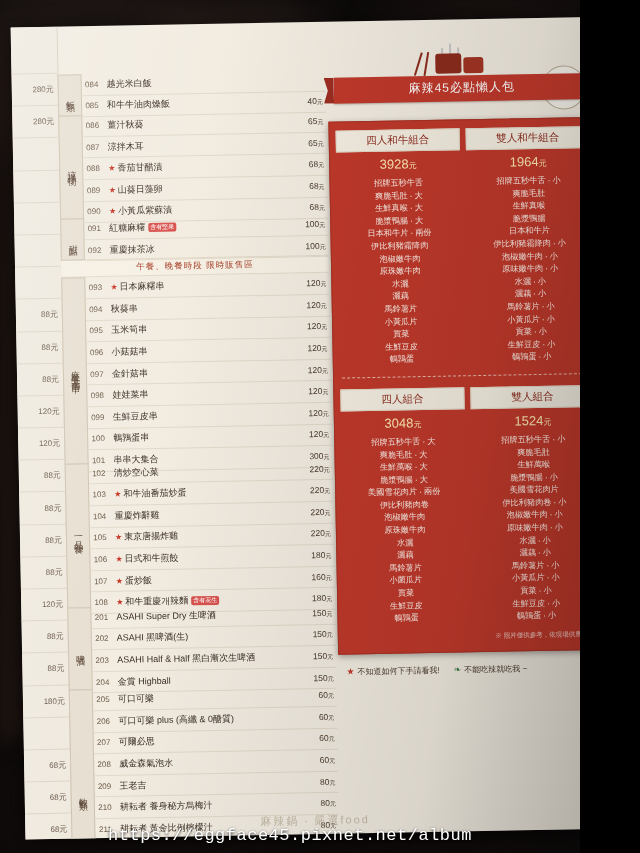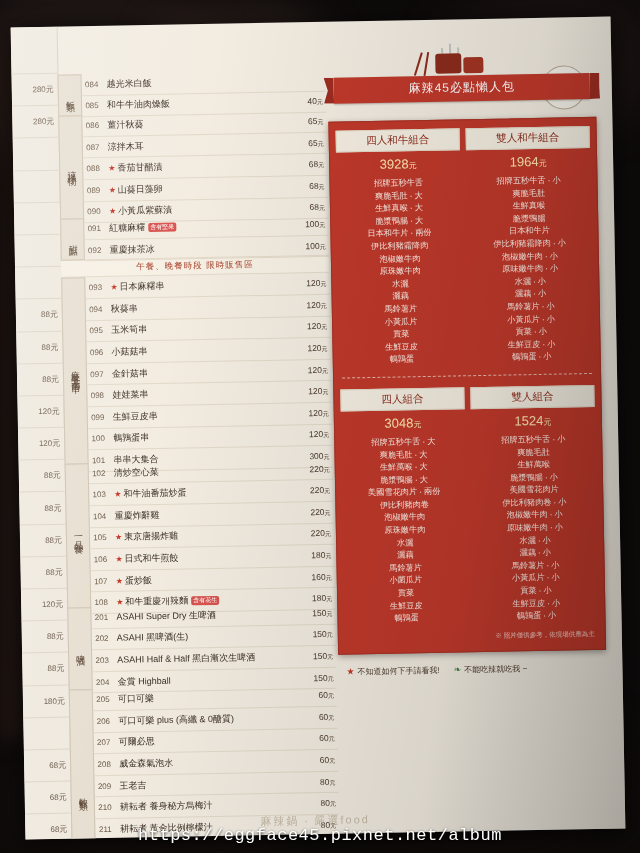--- a/index.html
+++ b/index.html
@@ -1,17 +1,17 @@
 <!DOCTYPE html>
 <html><head>
 <meta charset="utf-8">
 <style>
   html,body{margin:0;padding:0;background:#000;}
   body{width:640px;height:853px;overflow:hidden;font-family:"Liberation Sans",sans-serif;}
-  #photo{position:relative;width:640px;height:853px;overflow:hidden;
+  #photo{position:relative;width:580px;height:853px;overflow:hidden;
     background:#0d0a0a;}
   
   .bg-blob{position:absolute;border-radius:50%;filter:blur(18px);opacity:.55;}
   .bg1{left:-40px;top:-30px;width:260px;height:200px;background:#2a1f1c;}
   .bg2{right:-30px;top:-20px;width:240px;height:160px;background:#1e1513;}
   .bg3{left:150px;top:0px;width:180px;height:90px;background:#3a2b24;opacity:.5;}
   .bg4{left:0;bottom:-40px;width:300px;height:180px;background:#17100e;}
   .bg5{right:0;bottom:-30px;width:320px;height:200px;background:#120c0b;}
   .bg-strip{position:absolute;left:0;top:40px;width:26px;height:700px;background:#2a1c16;opacity:.7;filter:blur(10px);}
 

